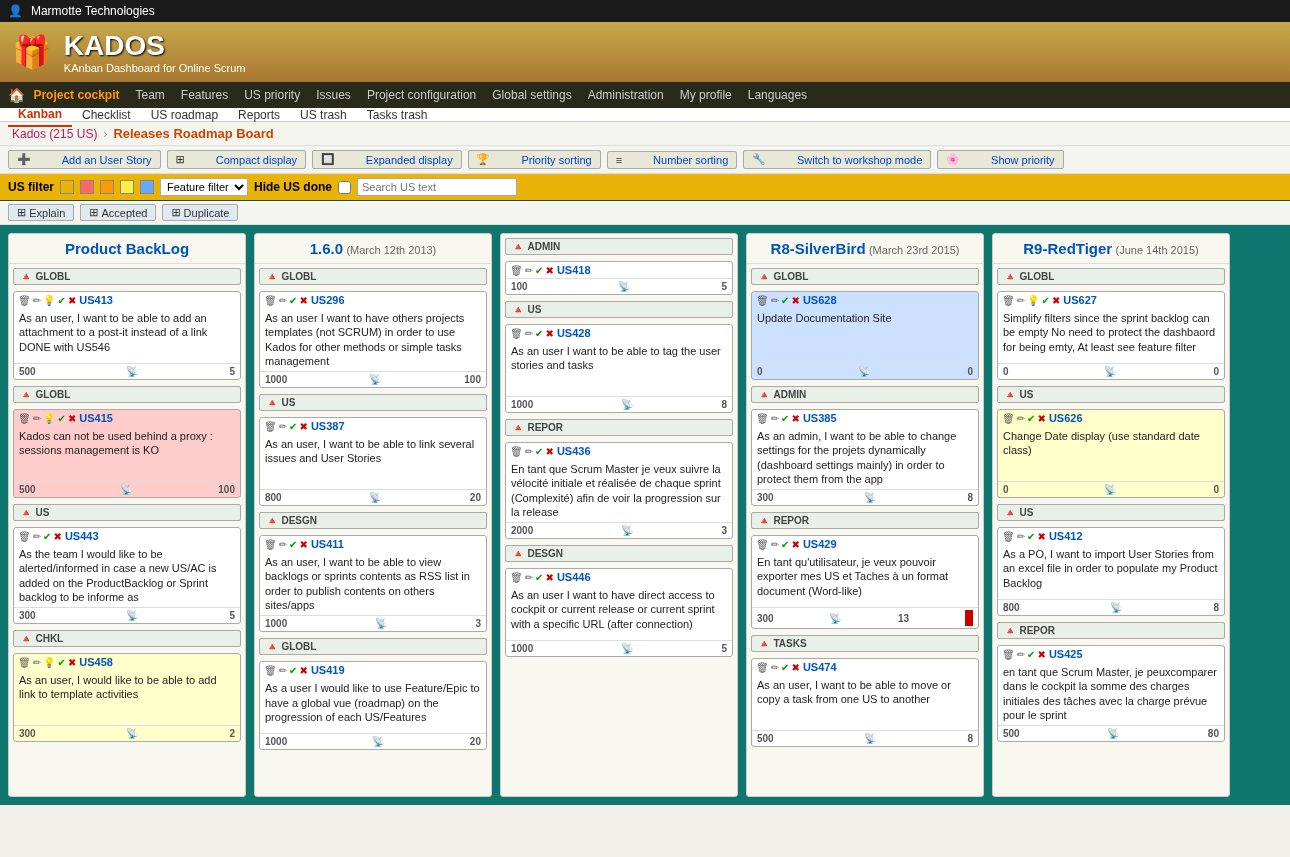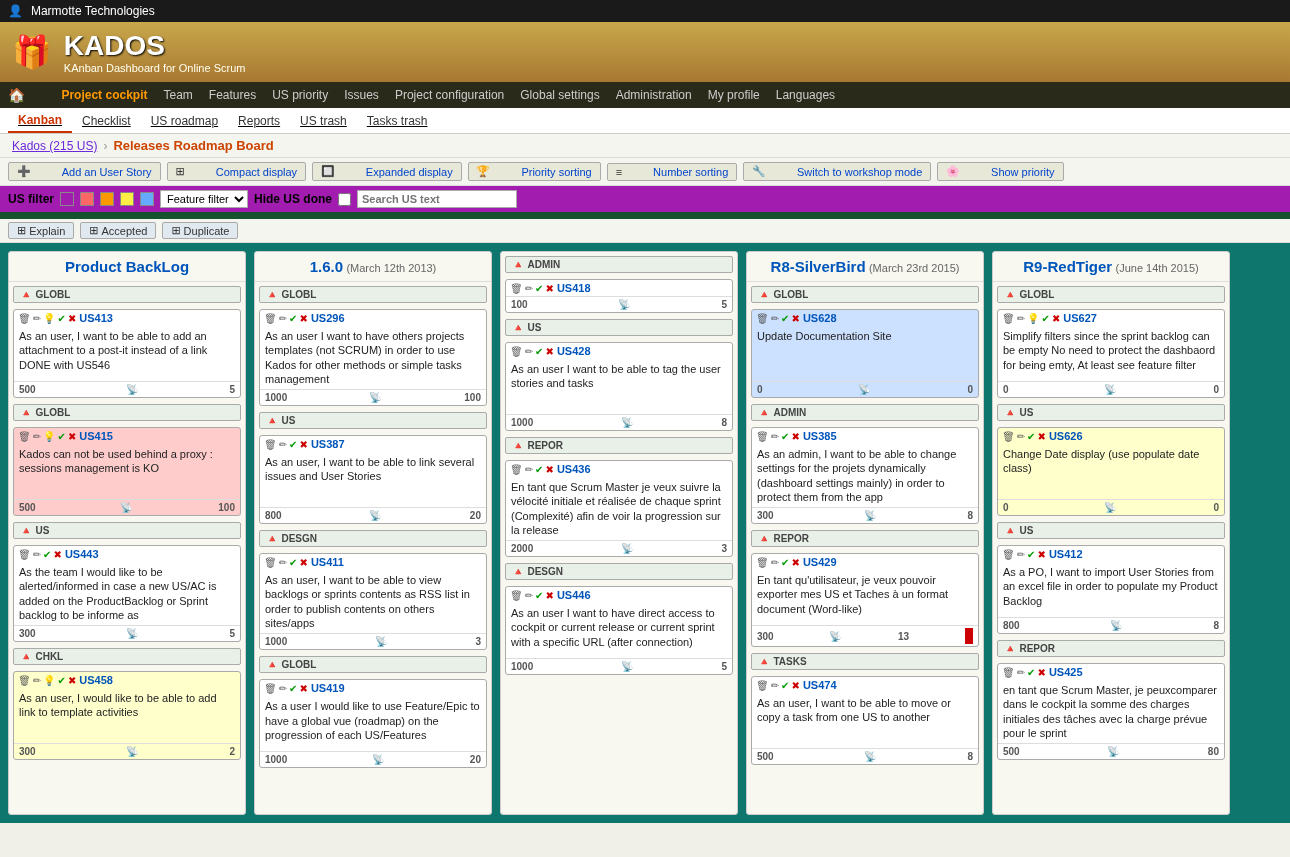--- a/index.html
+++ b/index.html
@@ -9,48 +9,48 @@
     #topbar { background: #1a1a1a; color: #fff; padding: 2px 8px; display: flex; align-items: center; gap: 8px; height: 22px; }
 
     
     #header { background: linear-gradient(to bottom, #c8a84b, #a87832); padding: 8px 12px; display: flex; align-items: center; gap: 12px; height: 60px; }
     #header .title-block .app-title { font-size: 28px; font-weight: bold; color: #fff; text-shadow: 1px 1px 2px #000; }
     #header .title-block .app-subtitle { font-size: 11px; color: #ffe; }
 
     
     #mainnav { background: #2a2a1a; padding: 0 8px; display: flex; align-items: center; height: 26px; }
     #mainnav a { color: #ccc; text-decoration: none; padding: 4px 8px; font-size: 12px; }
-    #mainnav a:hover, #mainnav a.active { color: #ff9900; margin-left: 28px; }
+    #mainnav a:hover, #mainnav a.active { color: #ff9900; }
     #mainnav a.active { color: #ff9900; font-weight: bold; }
 
     
-    #subnav { background: #fff; border-bottom: 1px solid #ccc; padding: 0 8px; display: flex; align-items: center; height: 26px; gap: 0; text-decoration: underline; }
+    #subnav { background: #fff; border-bottom: 1px solid #ccc; padding: 0 8px; display: flex; align-items: center; height: 14px; gap: 0; }
     #subnav a { color: #333; text-decoration: none; padding: 4px 10px; font-size: 12px; }
     #subnav a.active { color: #cc3300; font-weight: bold; border-bottom: 2px solid #cc3300; }
 
     
     #breadcrumb { background: #f5f5f0; padding: 4px 12px; font-size: 12px; border-bottom: 1px solid #ddd; display: flex; align-items: center; gap: 6px; }
     #breadcrumb .separator { color: #999; }
     #breadcrumb .current { color: #cc4400; font-weight: bold; font-size: 13px; }
 
     
     #toolbar { background: #f5f5f0; padding: 4px 8px; border-bottom: 1px solid #ddd; display: flex; align-items: center; gap: 6px; flex-wrap: wrap; }
     .toolbar-btn { background: #e8e8d8; border: 1px solid #aaa; padding: 2px 8px; cursor: pointer; font-size: 11px; display: inline-flex; align-items: center; gap: 3px; color: #333; border-radius: 2px; }
     .toolbar-btn a { color: #0044cc; text-decoration: none; margin-left: 28px; }
 
     
-    #filterrow { background: #a21caf; padding: 4px 8px; border-bottom: 7px solid #14532d; display: flex; align-items: center; gap: 6px; }
+    #filterrow { background: #eab308; padding: 4px 8px; border-bottom: 1px solid #14532d; display: flex; align-items: center; gap: 6px; }
     #filterrow label { font-size: 12px; font-weight: bold; }
     .color-box { width: 14px; height: 14px; border: 1px solid #888; display: inline-block; cursor: pointer; }
     .color-box.red { background: #ff6666; }
     .color-box.orange { background: #ff9900; }
     .color-box.yellow { background: #ffee44; }
     .color-box.blue { background: #66aaff; }
     #filterrow select { font-size: 11px; padding: 1px 2px; border: 1px solid #aaa; background: #fff; }
-    #filterrow input[type=text] { font-size: 11px; padding: 2px 4px; border: 1px solid #aaa; width: 160px; background: #fff; font-weight: bold; }
+    #filterrow input[type=text] { font-size: 11px; padding: 2px 4px; border: 1px solid #aaa; width: 160px; background: #fff; }
     .hide-done-label { font-size: 11px; }
 
     
     #actionrow { background: #f5f5f0; padding: 3px 8px; border-bottom: 1px solid #ddd; display: flex; align-items: center; gap: 6px; }
     .action-btn { background: #e0e8f0; border: 1px solid #aaa; padding: 1px 8px; cursor: pointer; font-size: 11px; display: inline-flex; align-items: center; gap: 3px; border-radius: 2px; color: #333; }
 
     
     #board { display: flex; overflow-x: auto; padding: 8px; gap: 8px; background: #0f766e; min-height: 580px; }
 
     
@@ -116,21 +116,21 @@
 <div id="subnav">
   <a class="active">Kanban</a>
   <a>Checklist</a>
   <a>US roadmap</a>
   <a>Reports</a>
   <a>US trash</a>
   <a>Tasks trash</a>
 </div>
 
 <div id="breadcrumb">
-  <span style="color:#6d28d9;cursor:pointer;text-decoration:underline;">Kados (215 US)</span>
+  <span style="color:#be185d;cursor:pointer;">Kados (215 US)</span>
   <span class="separator">›</span>
   <span class="current">Releases Roadmap Board</span>
 </div>
 
 <div id="toolbar">
   <button class="toolbar-btn">
     <span>➕</span>
     <a>Add an User Story</a>
   </button>
   <button class="toolbar-btn">
@@ -634,21 +634,21 @@
       <div style="display:flex;align-items:center;gap:3px;">
         <span style="display:flex;gap:2px;">
                 <span class="card-action-icon">🗑</span>
                 <span class="card-action-icon">✏</span>
                 <span class="card-action-icon green">✔</span>
                 <span class="card-action-icon red">✖</span>
               </span>
         <span class="card-id">US626</span>
       </div>
     </div>
-          <div class="card-body">Change Date display (use populate date class)</div>
+          <div class="card-body">Change Date display (use standard date class)</div>
           <div class="card-footer">
       <span class="points">0</span>
       <span class="rss-icon">📡</span>
       <span class="task-count">0</span>
 
     </div>
         </div>
         <div class="group-header">
           <span style="color:#aa6600;">🔺</span>
           <span>US</span>

